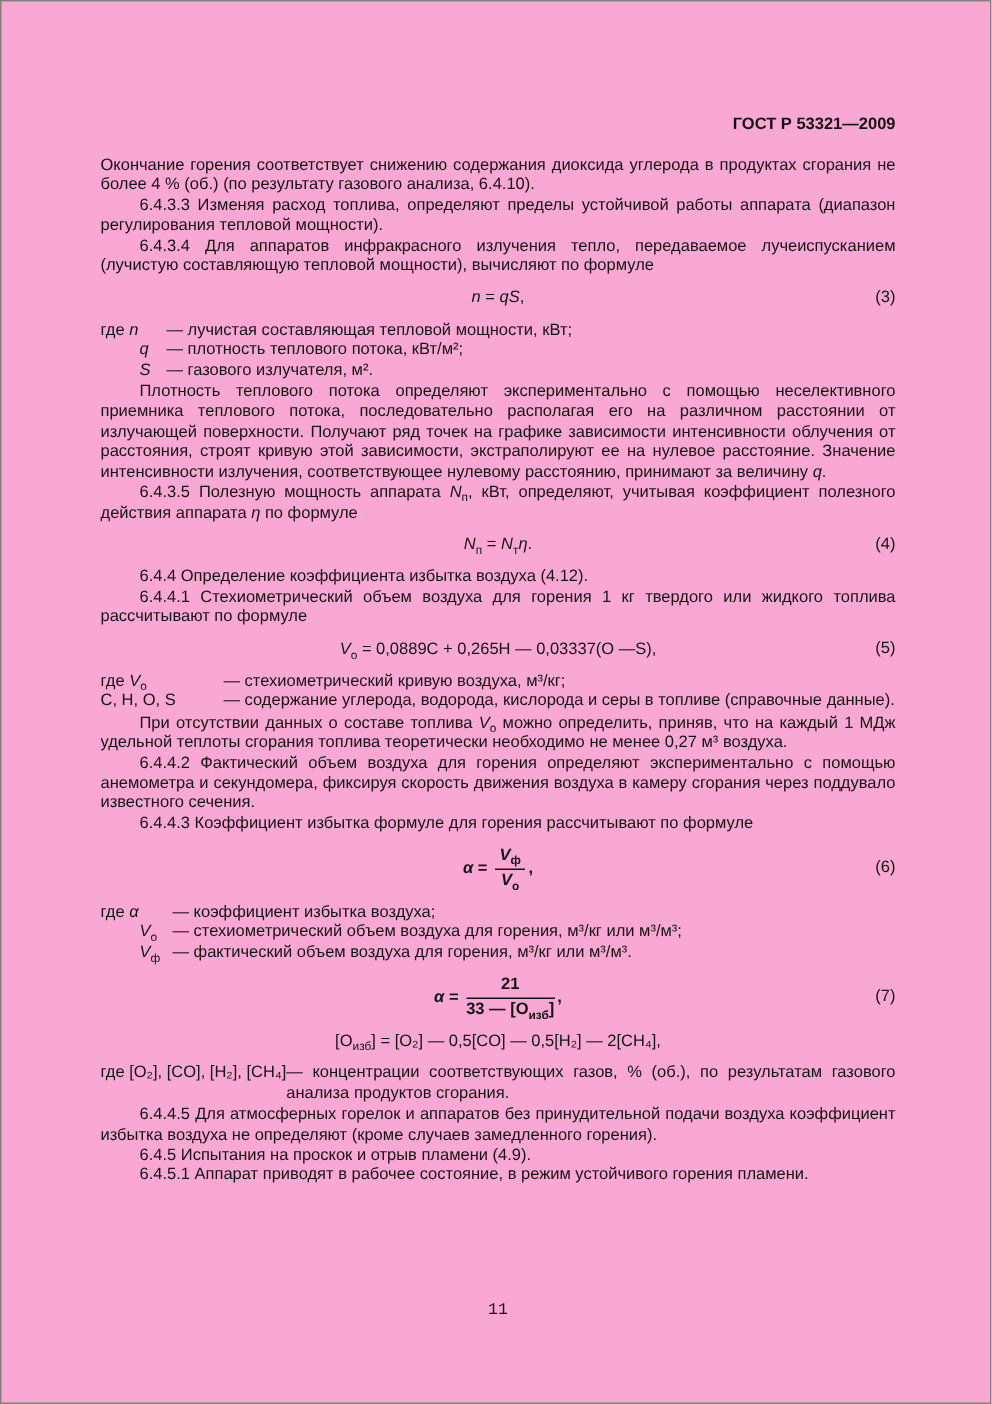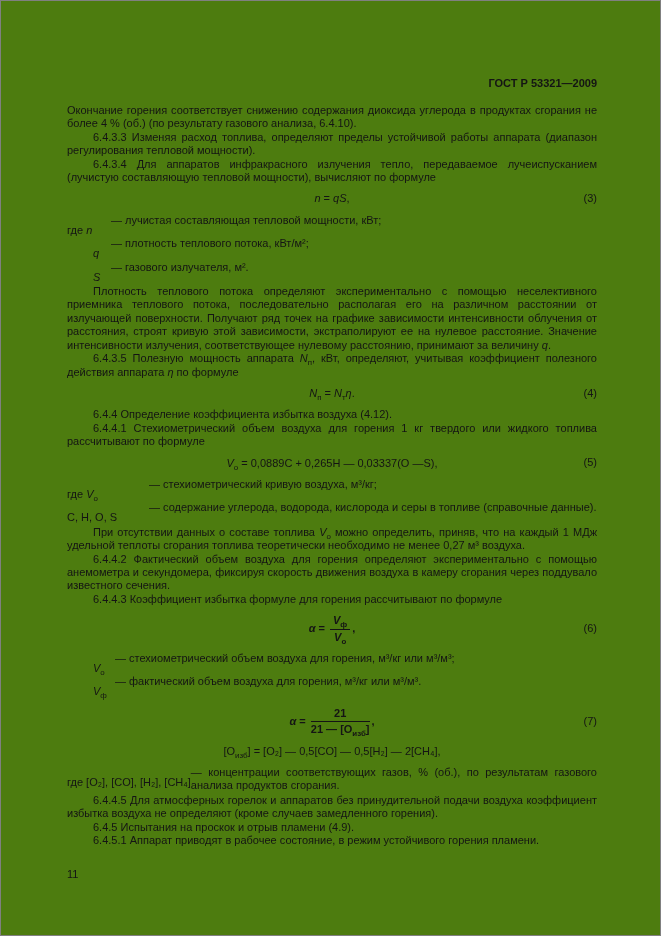--- a/index.html
+++ b/index.html
@@ -1,43 +1,43 @@
 <!DOCTYPE html>
 <html><head>
 <meta charset="utf-8">
 <style>
   * { margin:0; padding:0; box-sizing:border-box; }
   html,body { background:#e8e8e8; }
   .page {
     width:661px; height:936px; margin:0 auto; position:relative;
-    background:#4d7c0f; border:1px solid #808080; overflow:hidden;
+    background:#f9a8d4; border:1px solid #808080; overflow:hidden;
     font-family:"Liberation Sans", sans-serif; font-size:11px; line-height:1.22; color:#141414;
   }
   .header { position:absolute; top:76px; left:66px; right:63px; text-align:right; font-weight:700; font-size:11px; }
   .doc-body { position:absolute; top:103px; left:66px; right:63px; }
   p { text-align:justify; }
   p.ind { text-indent:26px; }
   i { font-style:italic; }
   sub { font-size:0.72em; line-height:0; }
   .eq-row { position:relative; text-align:center; margin:8px 0; }
   .eq-num { position:absolute; right:0; top:50%; transform:translateY(-50%); font-weight:400; }
   .eq { display:inline-block; }
   .eq.bold { font-weight:700; }
   .frac { display:inline-flex; flex-direction:column; vertical-align:middle; text-align:center; margin:0 2px; }
   .fnum { border-bottom:1px solid #141414; padding:0 3px 1px; display:block; }
   .fden { padding-top:1px; display:block; }
   .def-list { margin:1px 0; }
   .def-row { display:flex; }
-  .def-term { white-space:nowrap; flex:none;margin-top:10px; }
+  .def-term { white-space:nowrap; flex:none; }
   .def-text { flex:1; text-align:justify; }
   .defA .def-term { width:44px; }
   .defB .def-term { width:82px; }
   .defC .def-term { width:48px; }
   .def-term.cont { padding-left:26px; }
-  .footer { position:absolute; top:867px; left:66px; right:63px; text-align:left; font-size:11px; }
+  .footer { position:absolute; top:867px; left:66px; right:63px; text-align:center; font-size:11px;font-family:Liberation Mono, monospace; }
 </style>
 </head>
 <body>
 
 <div class="page">
 
   <div class="header">
     <span>ГОСТ Р 53321—2009</span>
   </div>
 
@@ -101,34 +101,38 @@
     <div class="eq-row">
       <span class="eq bold"><span><i>α</i><span> = </span></span><span class="frac">
             <span class="fnum"><i>V</i><sub>ф</sub></span>
             <span class="fden"><i>V</i><sub>о</sub></span>
           </span><span><span>,</span></span></span>
       <span class="eq-num">(6)</span>
     </div>
 
     <div class="def-list defC">
       <div class="def-row">
+        <span class="def-term"><span>где </span><i>α</i></span>
+        <span class="def-text">— коэффициент избытка воздуха;</span>
+      </div>
+      <div class="def-row">
         <span class="def-term cont"><i>V</i><sub>о</sub></span>
         <span class="def-text">— стехиометрический объем воздуха для горения, м³/кг или м³/м³;</span>
       </div>
       <div class="def-row">
         <span class="def-term cont"><i>V</i><sub>ф</sub></span>
         <span class="def-text">— фактический объем воздуха для горения, м³/кг или м³/м³.</span>
       </div>
     </div>
 
 
     <div class="eq-row">
       <span class="eq bold"><span><i>α</i><span> = </span></span><span class="frac">
             <span class="fnum"><span>21</span></span>
-            <span class="fden"><span>21 — [О</span><sub>изб</sub><span>]</span></span>
+            <span class="fden"><span>33 — [О</span><sub>изб</sub><span>]</span></span>
           </span><span><span>,</span></span></span>
       <span class="eq-num">(7)</span>
     </div>
 
     <div class="eq-row">
       <span class="eq"><span>[О</span><sub>изб</sub><span>] = [O₂] — 0,5[CO] — 0,5[H₂] — 2[CH₄],</span></span>
     </div>
 
     <div class="def-list defD">
       <div class="def-row">

